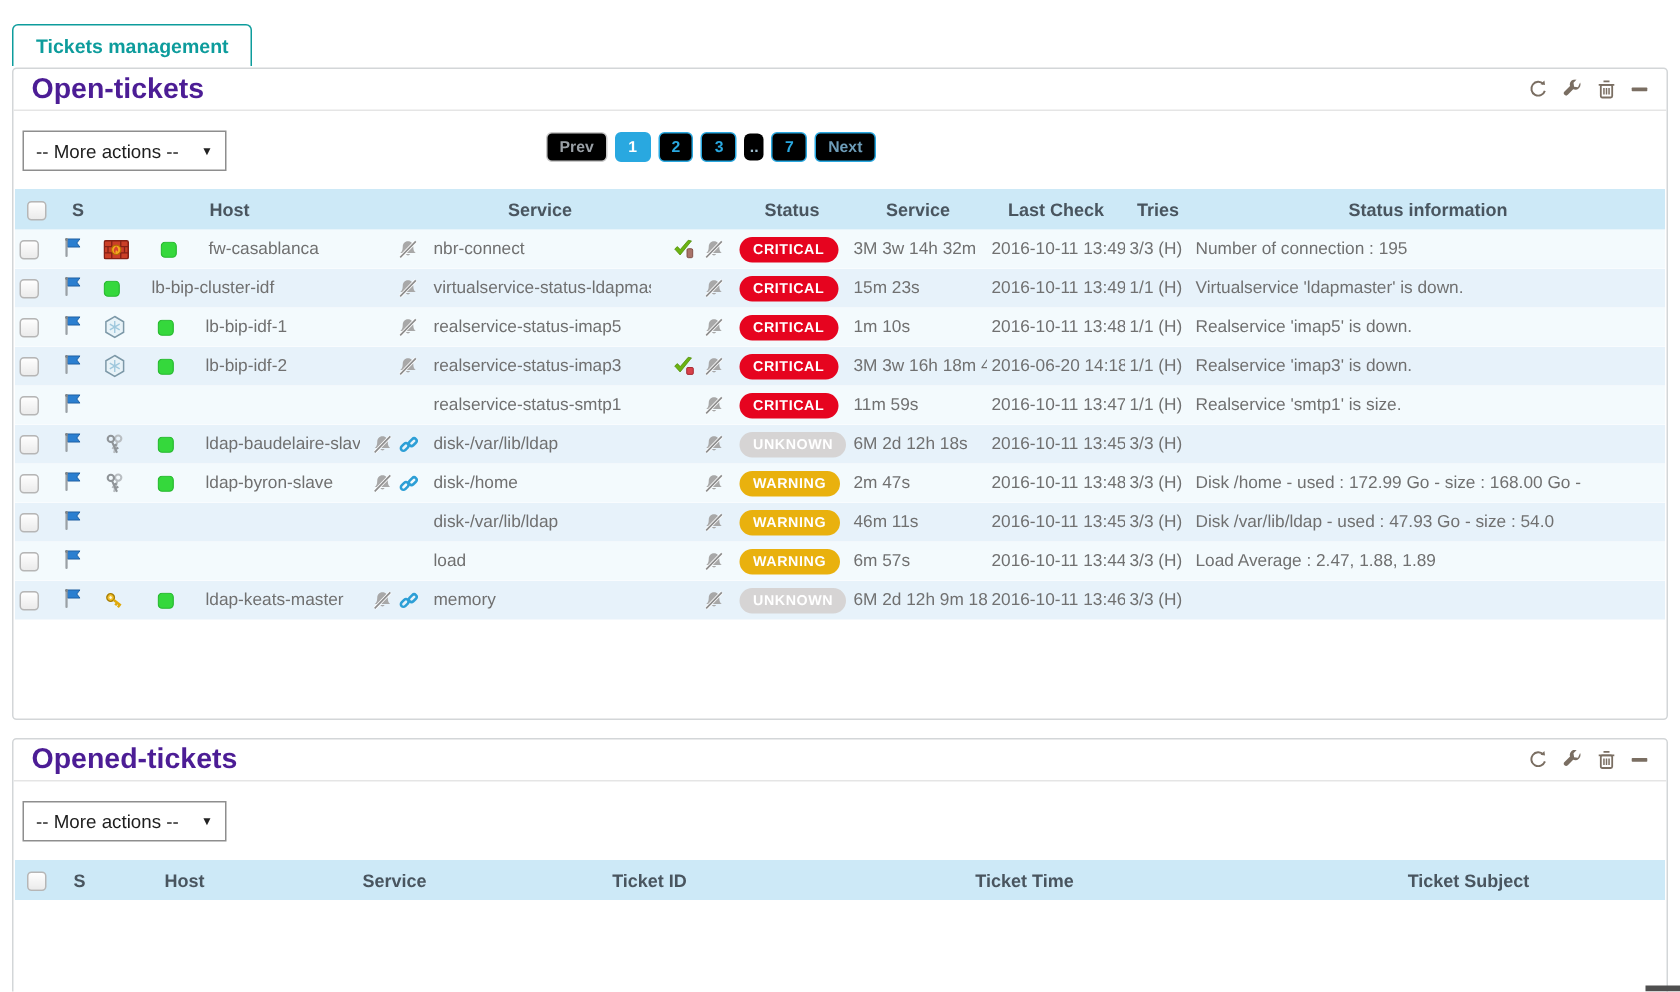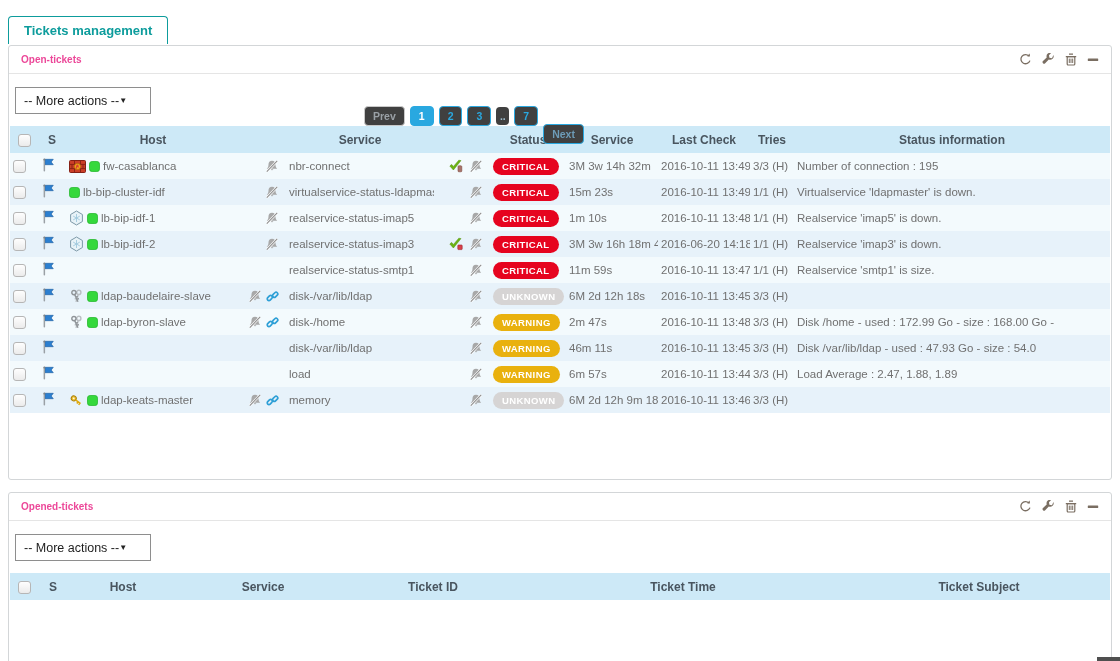--- a/index.html
+++ b/index.html
@@ -22,59 +22,59 @@
   .panel {
     position:absolute; left:8px; right:8px;
     border:1px solid #d3d6d8; border-radius:3px; background:#fff;
   }
   #panel-open   { top:45px;  height:435px; }
   #panel-opened { top:492px; height:230px; }
   .panel-head {
     height:28px; display:flex; align-items:center;
     padding:0 12px; border-bottom:1px solid #e5e5e5;
   }
-  .panel-title { font-weight:bold; font-size:10px; color:#ec4899; }
+  .panel-title { font-weight:bold; font-size:19px; color:#4c1d95; }
   .head-icons { margin-left:auto; display:flex; gap:10px; align-items:center; }
   .head-icons .hicon { display:inline-flex; cursor:pointer; }
   
   .toolbar { position:relative; height:52px; padding:13px 0 0 6px; }
   .select {
     display:inline-flex; width:136px; height:27px; background:#fff;
-    border:1px solid #8e8e8e; align-items:center; justify-content:flex-start;
+    border:1px solid #8e8e8e; align-items:center; justify-content:space-between;
     padding:0 8px; font-size:12.5px; color:#1d1d1d; cursor:pointer;
   }
   .select .caret { font-size:8px; color:#222; }
   .pagination { position:absolute; left:355px; top:14px; display:flex; gap:5px; align-items:center; }
   .pg {
     min-width:13px; text-align:center; padding:3px 8px; border-radius:4px;
     font-size:10.5px; font-weight:bold; border:1px solid transparent;
-    background:#404040; cursor:pointer;
+    background:#000000; cursor:pointer;
   }
   .pg.prev  { color:#9aa0a6; border-color:#c9c9c9; }
   .pg.num   { color:#29a8e0; border-color:#29a8e0; }
   .pg.active{ background:#29a8e0; border-color:#29a8e0; color:#fff; }
   .pg.gap   { border:none; color:#9ebdcf; padding:3px 1px; cursor:default; }
-  .pg.next  { color:#6d9cb8; border-color:#29a8e0;margin-top:36px; }
+  .pg.next  { color:#6d9cb8; border-color:#29a8e0; }
   
   table { border-collapse:collapse; table-layout:fixed; width:calc(100% - 2px); margin:0 1px; }
   thead th {
     background:#cde9f7; height:27px; font-size:12px; font-weight:bold;
     color:#49555f; text-align:center; padding:0 4px; white-space:nowrap; overflow:hidden;
   }
   thead th.l { text-align:center; }
   tbody tr { height:26px; }
   tbody tr:nth-child(odd)  { background:#f3fafd; }
   tbody tr:nth-child(even) { background:#e7f2fa; }
   td {
     font-size:11.5px; color:#707070; padding:0 3px;
     white-space:nowrap; overflow:hidden; vertical-align:middle;
   }
   td.c { text-align:left; }
   td.l { text-align:left; }
-  .flex  { display:flex; align-items:center; gap:3px; }
+  .flex  { display:flex; align-items:center; gap:21px; }
   .flexr { display:flex; align-items:center; gap:4px; justify-content:flex-end; padding-right:4px; }
   .ic { display:inline-flex; align-items:center; }
   .checkbox {
     display:inline-block; width:13px; height:13px; border:1px solid #b6b6b6;
     border-radius:3px; background:linear-gradient(#fefefe,#ebebeb); cursor:pointer;
     vertical-align:middle;
   }
   .badge {
     display:inline-block; padding:3px 9px 3px 9px; border-radius:10px;
     color:#fff; font-weight:bold; font-size:9.5px; letter-spacing:.4px;

